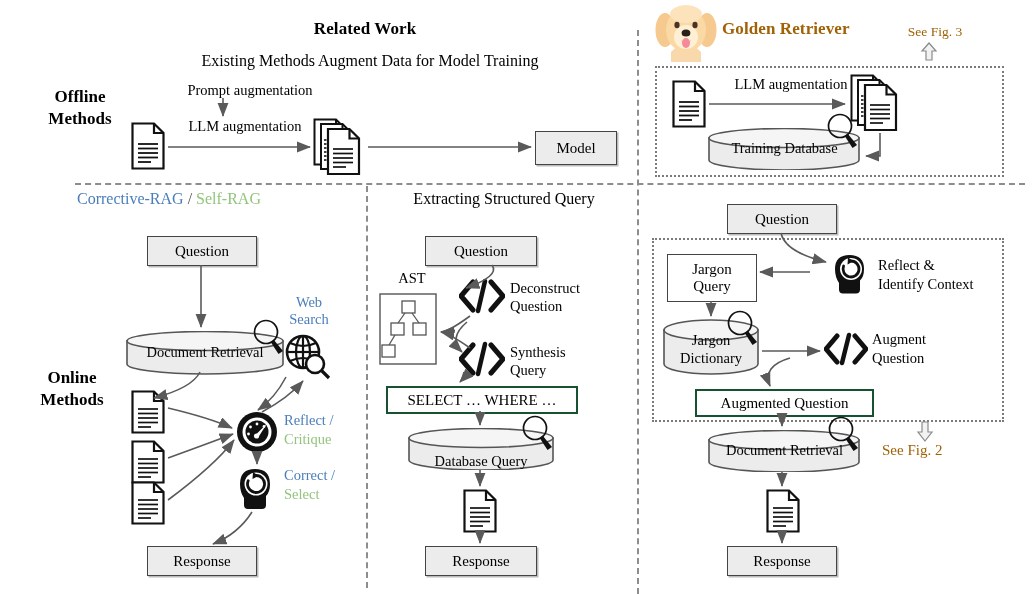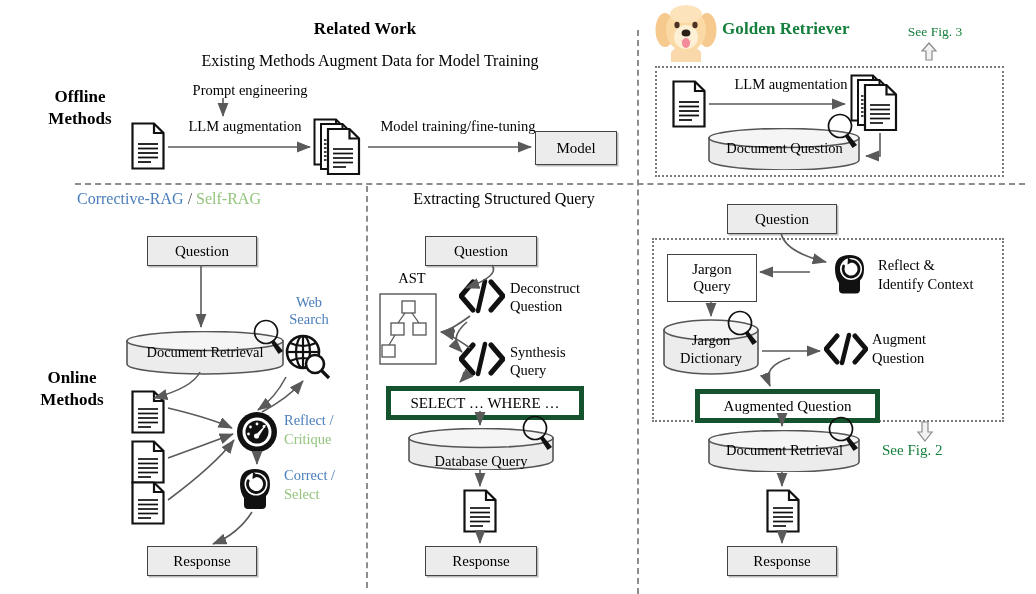--- a/index.html
+++ b/index.html
@@ -14,33 +14,33 @@
   .side-label{font-weight:bold;font-size:17px;line-height:22px;text-align:center;}
   .small-lbl{font-size:13.5px;line-height:16px;}
   .lbl{font-size:14.5px;line-height:17px;}
 
   
   .box{border:1px solid #444;background:#ececec;font-size:15px;
        display:flex;align-items:center;justify-content:center;text-align:center;
        box-shadow:1.5px 1.5px 0 #bbb;}
   .box-white{border:1px solid #444;background:#fff;font-size:15px;
        display:flex;align-items:center;justify-content:center;text-align:center;}
-  .box-plain{border:5px solid #14532d;background:#fff;font-size:15px;
+  .box-plain{border:2px solid #14532d;background:#fff;font-size:15px;
        display:flex;align-items:center;justify-content:center;text-align:center;}
 
   
   .vdash{position:absolute;border-left:2px dashed #8d8d8d;}
   .hdash{position:absolute;border-top:2px dashed #8d8d8d;}
   .dotted-box{position:absolute;border:2px dotted #7a7a7a;}
 
   
   svg.ov{position:absolute;left:0;top:0;width:1036px;height:594px;overflow:visible;
          pointer-events:none;}
 
-  .red{color:#15803d;}
+  .red{color:#a16207;}
   .blue{color:#4a7ebb;}
   .green{color:#93c47d;}
   .gry{color:#555;}
 </style>
 </head>
 <body>
 
 <div id="root">
 
   <div class="vdash" style="left:637px;top:30px;height:564px;"></div>
@@ -82,25 +82,24 @@
   <div class="abs side-label" style="left:20px;top:86px;width:120px;">
     <div>Offline</div>
     <div>Methods</div>
   </div>
 
   <div class="abs side-label" style="left:12px;top:367px;width:120px;">
     <div>Online</div>
     <div>Methods</div>
   </div>
 
-  <div class="abs lbl" style="left:175px;top:82px;width:150px;text-align:center;">Prompt engineering</div>
+  <div class="abs lbl" style="left:175px;top:82px;width:150px;text-align:center;">Prompt augmentation</div>
 
   <div class="abs lbl" style="left:175px;top:118px;width:140px;text-align:center;">LLM augmentation</div>
 
-  <div class="abs lbl" style="left:363px;top:118px;width:190px;text-align:center;">Model training/fine-tuning</div>
 
   <div class="abs" style="left:131px;top:122px;width:34px;height:48px;">
     <svg width="34" height="48" viewBox="0 0 34 48">
       <path d="M1.5 1.5 H23 L32.5 11 V46.5 H1.5 Z" fill="#fff" stroke="#111" stroke-width="2.2"></path>
       <path d="M23 1.5 V11 H32.5" fill="none" stroke="#111" stroke-width="2.2"></path>
       <g stroke="#111" stroke-width="1.8">
         <line x1="7" y1="22" x2="27" y2="22"></line>
           <line x1="7" y1="26.5" x2="27" y2="26.5"></line>
         <line x1="7" y1="31" x2="27" y2="31"></line>
           <line x1="7" y1="35.5" x2="27" y2="35.5"></line>
@@ -178,21 +177,21 @@
       </g>
     </svg>
   </div>
 
   <div class="abs" style="left:707px;top:128px;width:155px;height:42px;">
     <svg width="155" height="42" viewBox="0 0 155 42">
       <path d="M2 10 V32 a75 10 0 0 0 150 0 V10 Z" fill="#ececec" stroke="#555" stroke-width="1.6"></path>
       <ellipse cx="77" cy="10" rx="75" ry="9.5" fill="#f5f5f5" stroke="#555" stroke-width="1.6"></ellipse>
     </svg>
   </div>
-  <div class="abs" style="left:707px;top:140px;width:155px;text-align:center;font-size:14.5px;">Document Question</div>
+  <div class="abs" style="left:707px;top:140px;width:155px;text-align:center;font-size:14.5px;">Training Database</div>
 
   <div class="abs" style="left:826px;top:112px;width:34px;height:38px;">
     <svg width="34" height="38" viewBox="0 0 34 38">
       <circle cx="14" cy="14" r="11.5" fill="none" stroke="#111" stroke-width="1.7"></circle>
       <path d="M21.5 21.5 L31 33 L26.5 36 L19 24.5 Z" fill="#111"></path>
     </svg>
   </div>
 
   <div class="abs" style="left:44px;top:190px;width:250px;text-align:center;font-size:16px;">
     <span class="blue">Corrective-RAG</span><span class="gry"> / </span><span class="green">Self-RAG</span>

